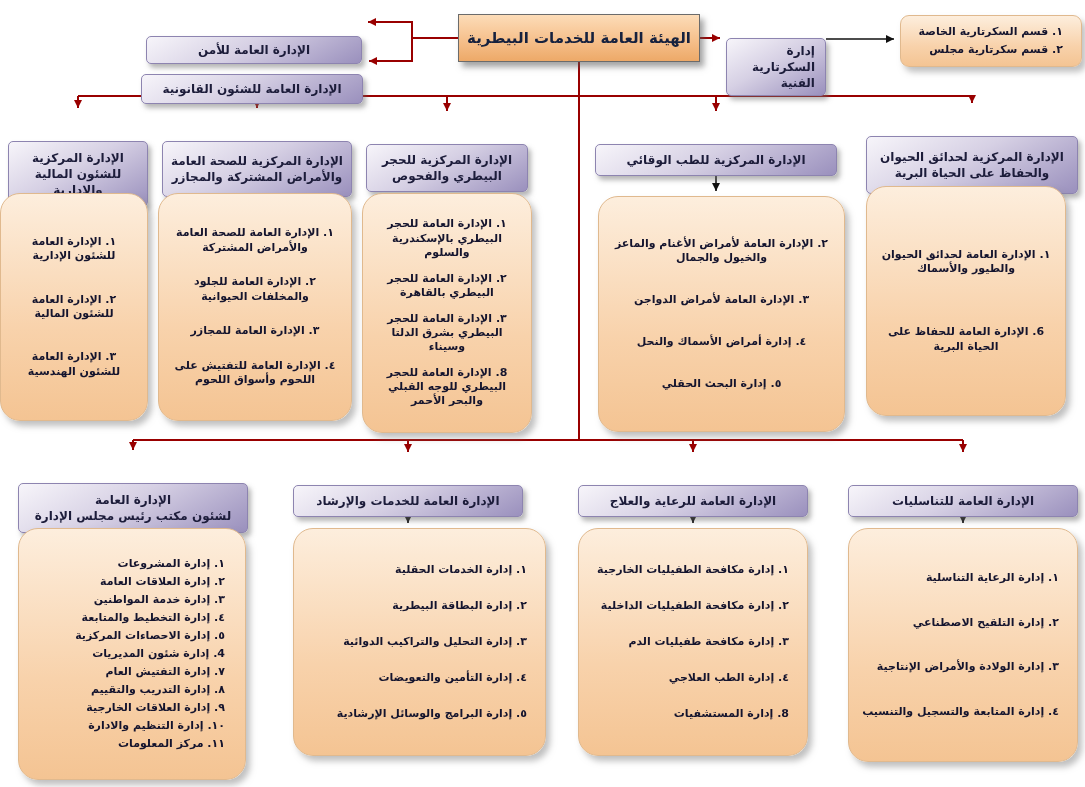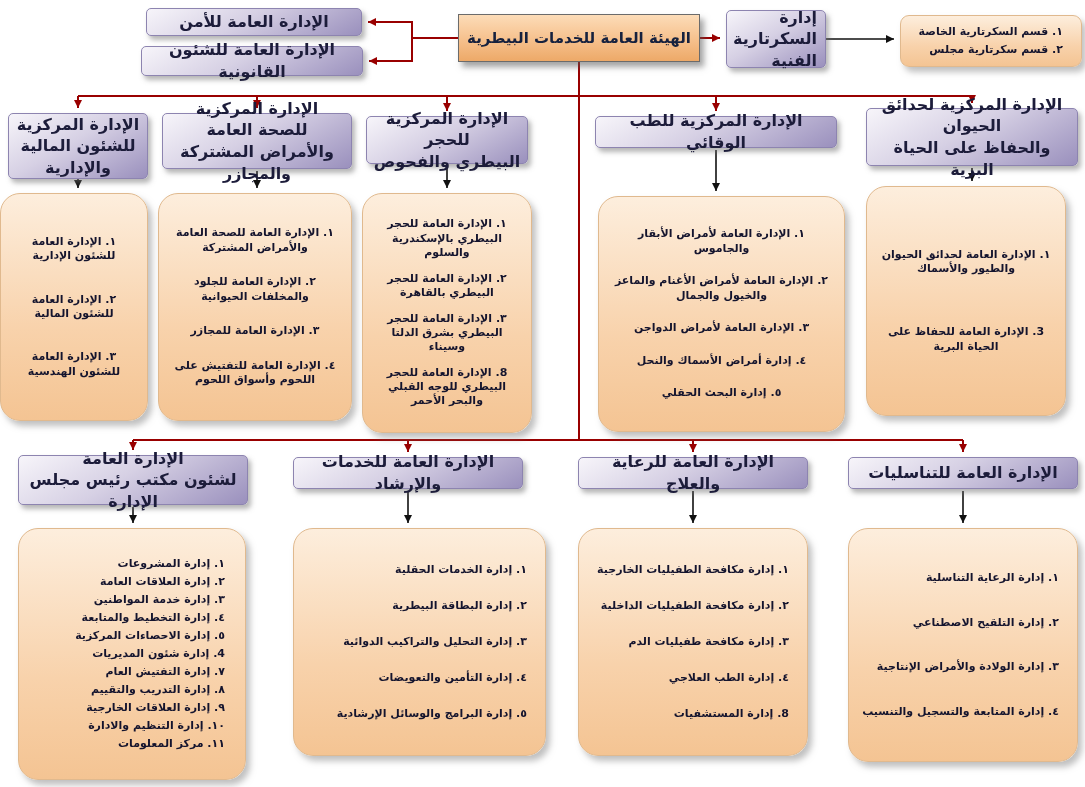--- a/index.html
+++ b/index.html
@@ -9,21 +9,21 @@
   svg.connectors { position:absolute; left:0; top:0; z-index:0; }
 
   .box { position:absolute; z-index:1; display:flex; align-items:center; justify-content:center;
          text-align:center; }
   .root { background:linear-gradient(180deg,#fcdcb8 0%,#f6c08c 55%,#eda968 100%);
           border:1px solid #6b6b6b; box-shadow:4px 5px 6px rgba(90,90,90,.55);
           font-weight:bold; font-size:15px; color:#16213e; }
   .purple { background:linear-gradient(150deg,#f7f5fa 0%,#d6d0e4 45%,#9a90bd 100%);
             border:1px solid #8d84b0; border-radius:5px;
             box-shadow:3px 4px 5px rgba(110,110,110,.5);
-            font-weight:bold; font-size:16px; color:#1c1c3a; padding:2px 6px; line-height:1.35; }
+            font-weight:bold; font-size:12px; color:#1c1c3a; padding:2px 6px; line-height:1.35;margin-top:28px; }
   .purple span, .root span { white-space:pre-line; }
   .align-start { justify-content:flex-end; text-align:right; padding-right:10px; }
 
   .list { position:absolute; z-index:1;
           background:linear-gradient(180deg,#fdeedd 0%,#f8d2ab 60%,#f4c493 100%);
           border:1px solid #e0b98e; border-radius:20px;
           box-shadow:4px 5px 6px rgba(130,130,130,.5);
           display:flex; flex-direction:column; justify-content:space-evenly;
           padding:12px 10px; font-size:11px; font-weight:bold; color:#14142e; }
   .list .item { line-height:1.3; }
@@ -149,29 +149,28 @@
       <div class="item">٣. الإدارة العامة للمجازر</div>
       <div class="item">٤. الإدارة العامة للتفتيش على اللحوم وأسواق اللحوم</div>
     </div>
   <div class="list centered" style="left:362px;top:193px;width:170px;height:240px">
       <div class="item">١. الإدارة العامة للحجر البيطري بالإسكندرية والسلوم</div>
       <div class="item">٢. الإدارة العامة للحجر البيطري بالقاهرة</div>
       <div class="item">٣. الإدارة العامة للحجر البيطري بشرق الدلتا وسيناء</div>
       <div class="item">8. الإدارة العامة للحجر البيطري للوجه القبلي والبحر الأحمر</div>
     </div>
   <div class="list centered" style="left:598px;top:196px;width:247px;height:236px">
-      <div class="item">١. الإدارة العامة لأمراض الأبقار والجاموس</div>
       <div class="item">٢. الإدارة العامة لأمراض الأغنام والماعز والخيول والجمال</div>
       <div class="item">٣. الإدارة العامة لأمراض الدواجن</div>
       <div class="item">٤. إدارة أمراض الأسماك والنحل</div>
       <div class="item">٥. إدارة البحث الحقلي</div>
     </div>
   <div class="list centered" style="left:866px;top:186px;width:200px;height:230px">
       <div class="item">١. الإدارة العامة لحدائق الحيوان والطيور والأسماك</div>
-      <div class="item">3. الإدارة العامة للحفاظ على الحياة البرية</div>
+      <div class="item">6. الإدارة العامة للحفاظ على الحياة البرية</div>
     </div>
 
   <div class="box purple" style="left:18px;top:455px;width:230px;height:50px">
     <span>الإدارة العامة
 لشئون مكتب رئيس مجلس الإدارة</span>
   </div>
   <div class="box purple" style="left:293px;top:457px;width:230px;height:32px">
     <span>الإدارة العامة للخدمات والإرشاد</span>
   </div>
   <div class="box purple" style="left:578px;top:457px;width:230px;height:32px">

